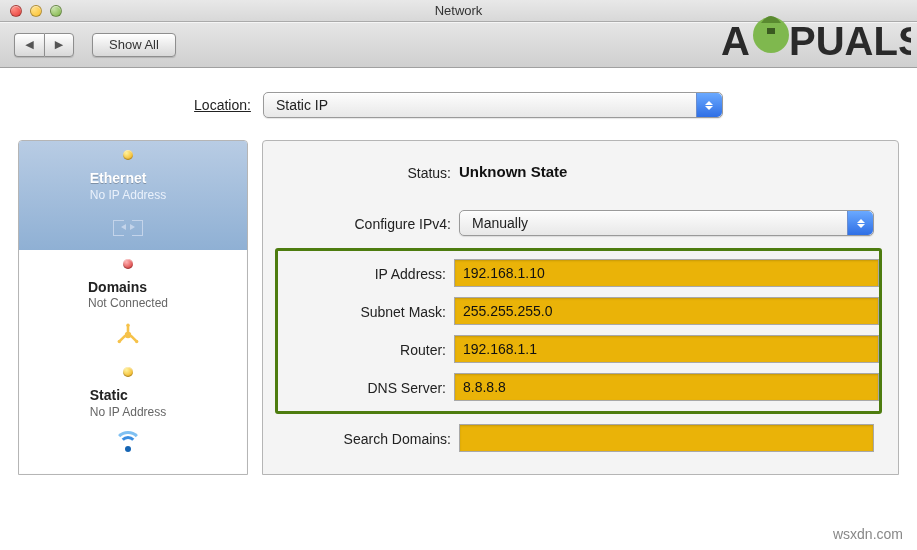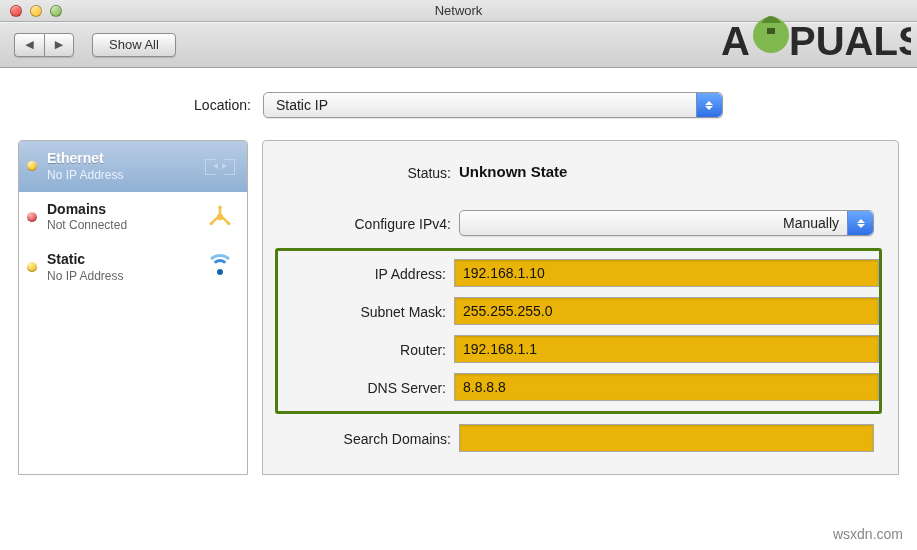--- a/index.html
+++ b/index.html
@@ -18,34 +18,34 @@
     .toolbar { height: 46px; background: linear-gradient(#e6e6e6, #cfcfcf); border-bottom: 1px solid #a0a0a0; display: flex; align-items: center; padding: 0 14px; gap: 18px; box-shadow: inset 0 1px 0 rgba(255,255,255,0.6); }
     .nav-group { display: flex; }
     .aqua-btn { background: linear-gradient(#ffffff, #d8d8d8); border: 1px solid #8e8e8e; height: 24px; display: flex; align-items: center; justify-content: center; font-size: 13px; color: #333; box-shadow: 0 1px 0 rgba(255,255,255,0.5) inset, 0 1px 1px rgba(0,0,0,0.15); cursor: default; }
     .nav-btn { width: 30px; font-size: 11px; color: #555; }
     .nav-btn:first-child { border-radius: 4px 0 0 4px; border-right: none; }
     .nav-btn:last-child { border-radius: 0 4px 4px 0; }
     .showall-btn { padding: 0 16px; border-radius: 4px; }
     
     
     .location-row { display: flex; align-items: center; justify-content: center; margin: 24px 0 22px; gap: 12px; }
-    .label { font-size: 14px; color: #222; text-align: right; }
+    .label { font-size: 14px; color: #222; text-align: right; text-decoration: underline; }
     
     
     .popup { position: relative; height: 26px; background: linear-gradient(#fdfdfd, #e8e8e8); border: 1px solid #9a9a9a; border-radius: 5px; display: flex; align-items: center; padding: 0 34px 0 12px; font-size: 14px; color: #222; box-shadow: inset 0 1px 0 rgba(255,255,255,0.7), 0 1px 1px rgba(0,0,0,0.1); }
     .popup-cap { position: absolute; right: 0; top: 0; bottom: 0; width: 26px; background: linear-gradient(#6aa9ff, #2f6fe5); border-radius: 0 5px 5px 0; border-left: 1px solid #6a8dcf; display: flex; flex-direction: column; align-items: center; justify-content: center; gap: 1px; }
     .popup-cap::before { content: ""; border-left: 4px solid transparent; border-right: 4px solid transparent; border-bottom: 4px solid #fff; }
     .popup-cap::after { content: ""; border-left: 4px solid transparent; border-right: 4px solid transparent; border-top: 4px solid #fff; }
     
     
     .main { display: flex; padding: 0 18px; gap: 14px; }
     
     
     .sidebar { width: 230px; border: 1px solid #b5b5b5; border-radius: 4px 4px 0 0; background: #fff; box-shadow: inset 0 0 1px rgba(0,0,0,0.1); overflow: hidden; }
-    .side-item { display: flex; align-items: center; padding: 9px 10px 9px 8px; gap: 10px; position: relative; }
+    .side-item { display: flex; align-items: center; padding: 9px 10px 9px 0; gap: 10px; position: relative; flex-direction: column; }
     .side-item.sel { background: linear-gradient(#b8cce4, #8fb0d4); }
     .dot { width: 10px; height: 10px; border-radius: 50%; flex-shrink: 0; box-shadow: inset 0 -1px 1px rgba(0,0,0,0.3), inset 0 1px 1px rgba(255,255,255,0.5); }
     .dot-yellow { background: radial-gradient(circle at 35% 30%, #fff29a, #f0a500); }
     .dot-red { background: radial-gradient(circle at 35% 30%, #ffb3b3, #d02020); }
     .side-text { flex: 1; display: flex; flex-direction: column; line-height: 1.25; }
     .side-title { font-size: 14px; font-weight: bold; color: #222; }
     .side-item.sel .side-title { color: #fff; text-shadow: 0 1px 0 rgba(0,0,0,0.25); }
     .side-sub { font-size: 12px; color: #666; }
     .side-item.sel .side-sub { color: #eaf1fb; }
     .side-icon { width: 34px; height: 28px; display: flex; align-items: center; justify-content: center; flex-shrink: 0; }
@@ -173,21 +173,21 @@
     <div class="row top">
       <div class="rlabel">Status:</div>
       <div class="rvalue">
         <div class="status-name">Unknown State</div>
       </div>
     </div>
 
     <div class="row">
       <div class="rlabel">Configure IPv4:</div>
       <div class="rvalue">
-        <div class="popup" style="width:100%;justify-content:flex-end;">
+        <div class="popup" style="width:100%;">
           <span>Manually</span>
           <div class="popup-cap"></div>
         </div>
       </div>
     </div>
 
     <div class="green-box">
       <div class="row">
         <div class="rlabel">IP Address:</div>
         <div class="rvalue"><input class="textfield" value="192.168.1.10" style=""></div>

